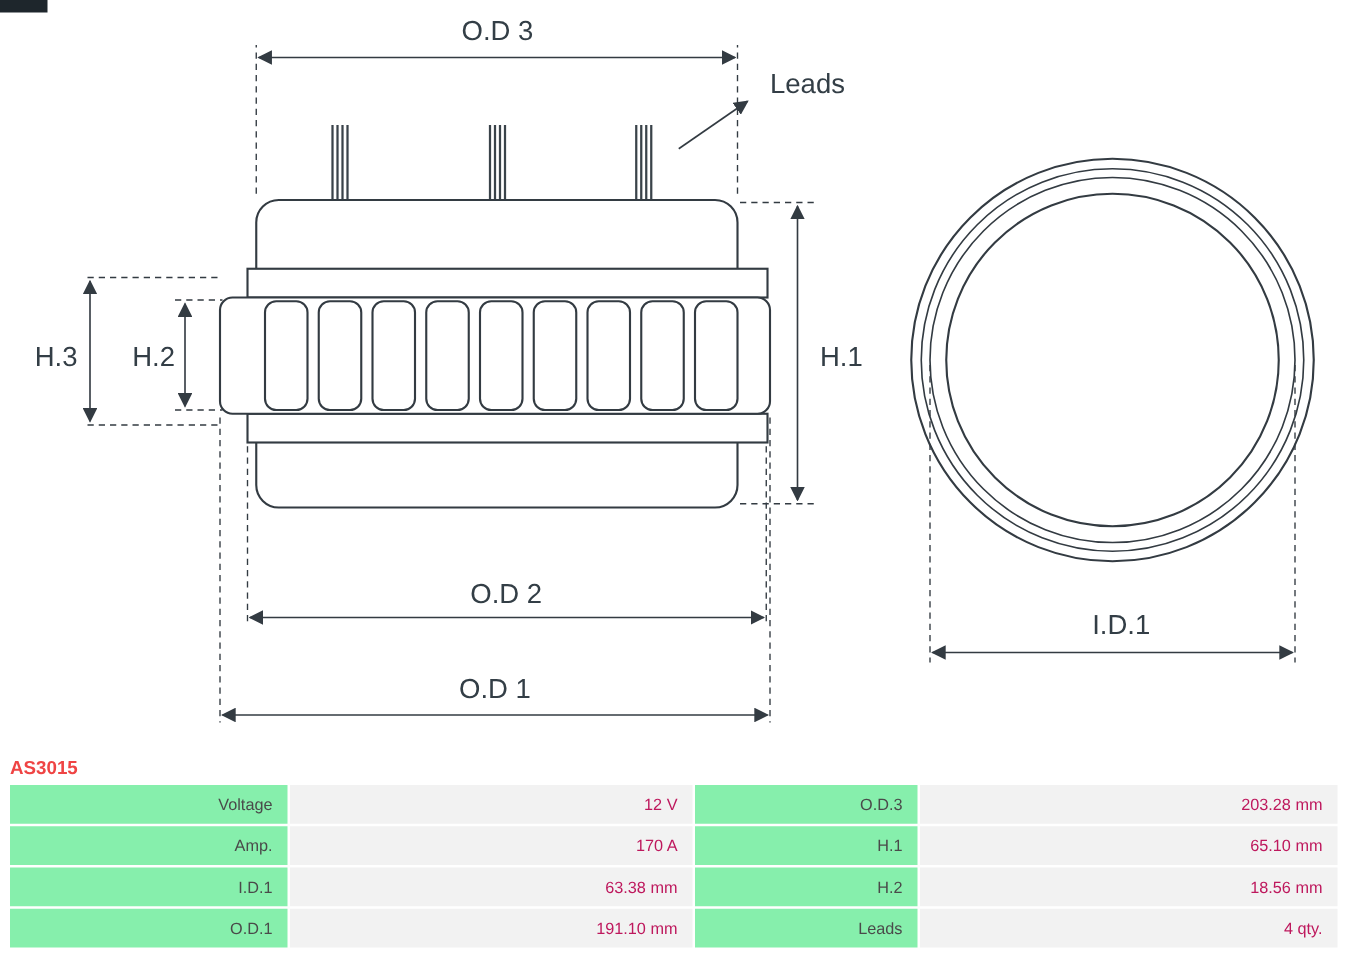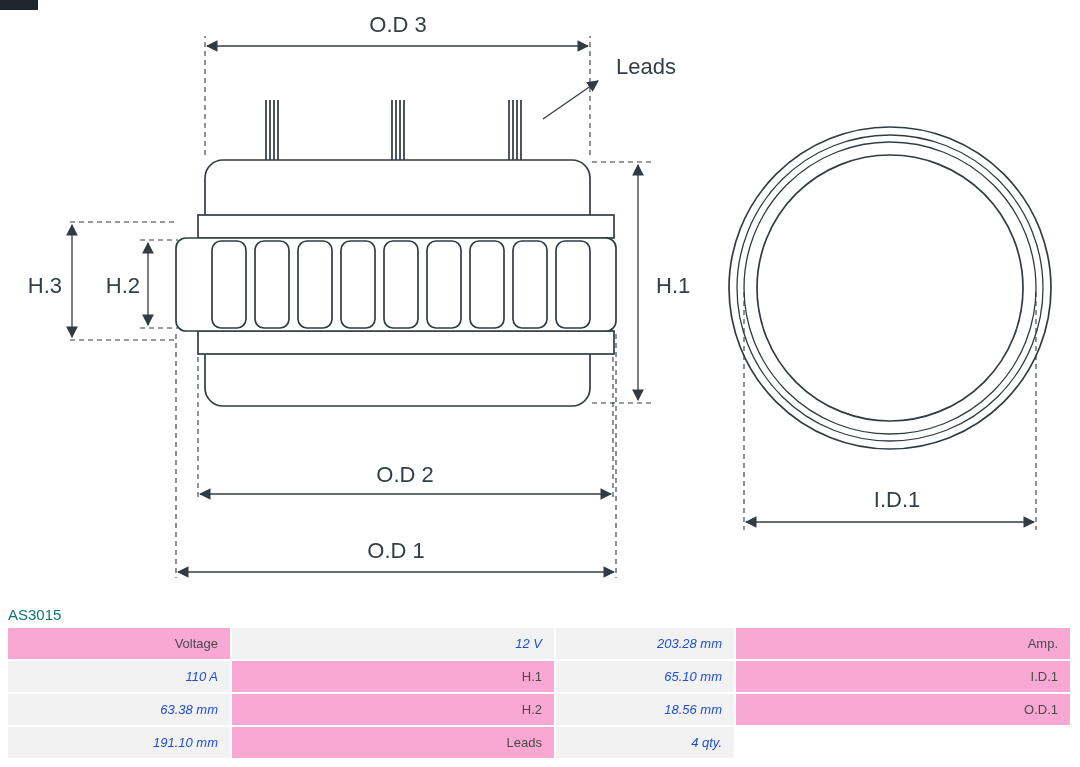--- a/index.html
+++ b/index.html
@@ -8,26 +8,26 @@
   .logo-fragment{position:absolute;top:0;left:0;width:38px;height:10px;background:#1e262c;}
 
   .diagram-wrap{width:924px;height:598px;}
   svg{display:block;}
   .dim-text{fill:#333e46;font-family:"Liberation Sans",sans-serif;font-size:22px;}
   .solid{stroke:#333b42;stroke-width:1.3;fill:none;}
   .dash{stroke:#333b42;stroke-width:1.1;fill:none;stroke-dasharray:5 4;}
   .body-line{stroke:#333b42;stroke-width:1.7;fill:#ffffff;}
   .wire{stroke:#3a434a;stroke-width:1.8;fill:none;}
 
-  .part-number{color:#0f766e;font-size:15px;font-weight:normal;margin:8px 0 5px 8px;}
+  .part-number{color:#ef4444;font-size:15px;font-weight:bold;margin:8px 0 5px 8px;}
 
   .spec-table{display:grid;grid-template-columns:222px 322px 178px 1fr;gap:2px;margin:0 10px 0 8px;background:#ffffff;}
   .cell{height:31px;display:flex;align-items:center;justify-content:flex-end;padding-right:12px;font-size:13px;box-sizing:border-box;}
-  .cell.label{background:#f9a8d4;color:#4a4a4a;}
-  .cell.value{background:#f2f2f2;color:#1d4ed8;font-style:italic;}
+  .cell.label{background:#86efac;color:#4a4a4a;}
+  .cell.value{background:#f2f2f2;color:#be185d;}
 </style>
 </head>
 <body>
 
 <div class="logo-fragment"></div>
 
 <div class="diagram-wrap">
 <svg width="1080" height="598" viewBox="0 0 1080 598">
   <defs>
     <marker id="arr" viewBox="0 0 10 10" refX="9" refY="5" markerWidth="9" markerHeight="9" orient="auto-start-reverse">
@@ -133,24 +133,25 @@
     <text class="dim-text" x="897" y="507" text-anchor="middle">I.D.1</text>
   </g>
 </svg>
 </div>
 
 <div class="part-number">AS3015</div>
 
 <div class="spec-table">
   <div class="cell label">Voltage</div>
   <div class="cell value">12 V</div>
+  <div class="cell label">O.D.3</div>
   <div class="cell value">203.28 mm</div>
 
   <div class="cell label">Amp.</div>
-  <div class="cell value">110 A</div>
+  <div class="cell value">170 A</div>
   <div class="cell label">H.1</div>
   <div class="cell value">65.10 mm</div>
 
   <div class="cell label">I.D.1</div>
   <div class="cell value">63.38 mm</div>
   <div class="cell label">H.2</div>
   <div class="cell value">18.56 mm</div>
 
   <div class="cell label">O.D.1</div>
   <div class="cell value">191.10 mm</div>

